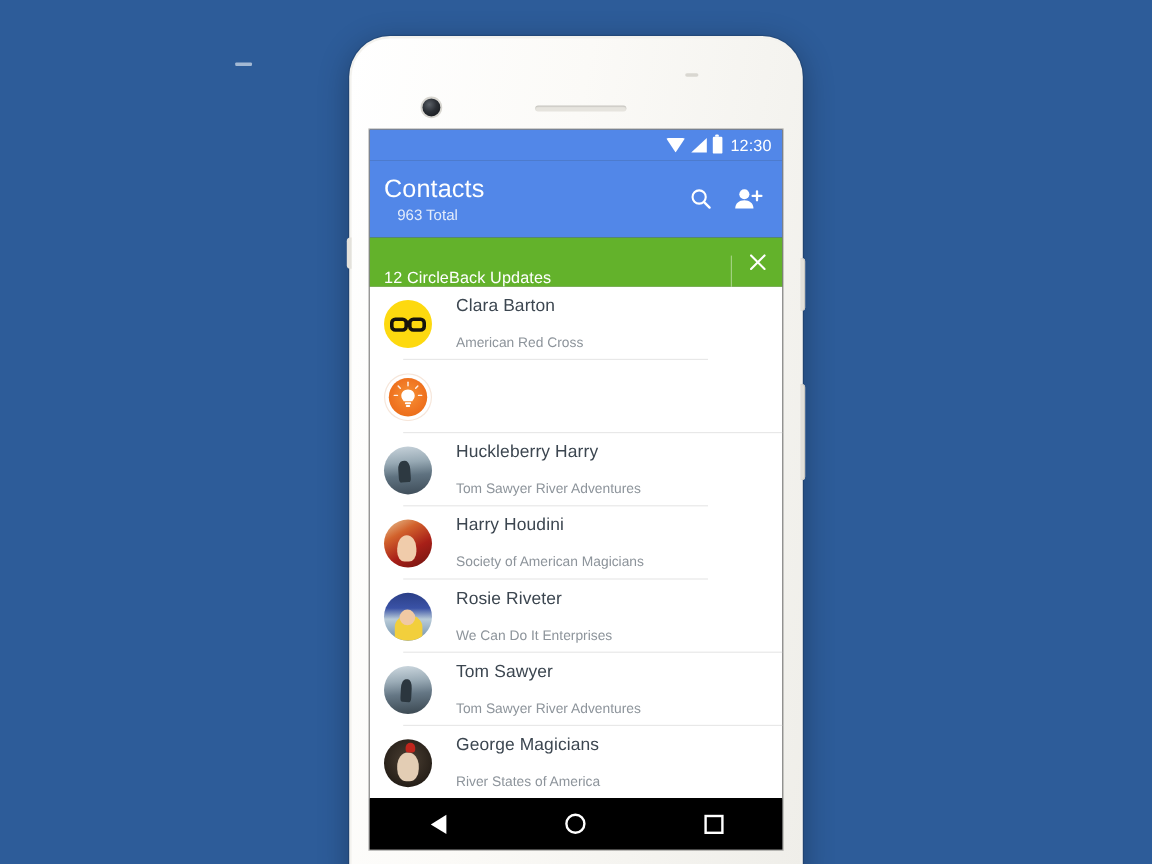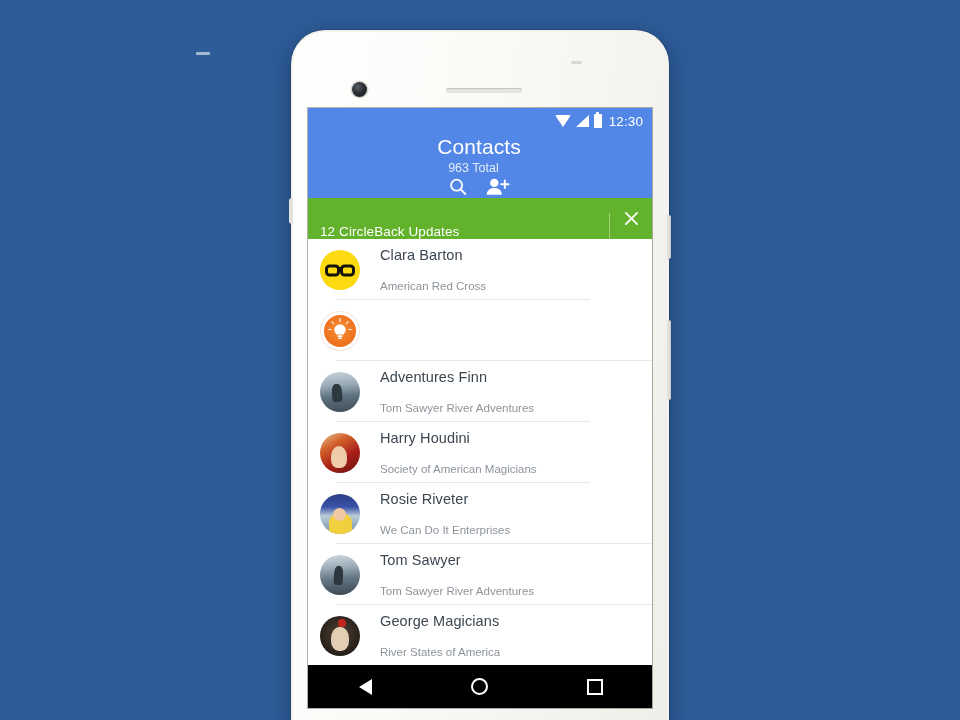--- a/index.html
+++ b/index.html
@@ -181,21 +181,20 @@
   }
 
   
   .app-bar {
     height: 64px;
     background: #5287e8;
     display: flex;
     align-items: center;
     padding: 0 14px 0 12px;
     box-sizing: border-box;
-    flex-direction: column;
   }
   .app-bar-titles {
     flex: 1;
     min-width: 0;
   }
   .app-title {
     color: #ffffff;
     font-size: 21px;
     line-height: 25px;
     font-weight: 400;
@@ -528,21 +527,21 @@
               <line x1="8.6" y1="18.5" x2="11.2" y2="18.5"></line>
               <line x1="31.4" y1="18.5" x2="28.8" y2="18.5"></line>
             </g>
           </svg>
         </div>
       </div>
 
       <div class="contact-row short-divider">
         <div class="avatar av-huck"></div>
         <div class="contact-texts">
-          <div class="contact-name">Adventures Finn</div>
+          <div class="contact-name">Huckleberry Harry</div>
           <div class="contact-company">Tom Sawyer River Adventures</div>
         </div>
       </div>
 
       <div class="contact-row short-divider">
         <div class="avatar av-houdini"></div>
         <div class="contact-texts">
           <div class="contact-name">Harry Houdini</div>
           <div class="contact-company">Society of American Magicians</div>
         </div>

